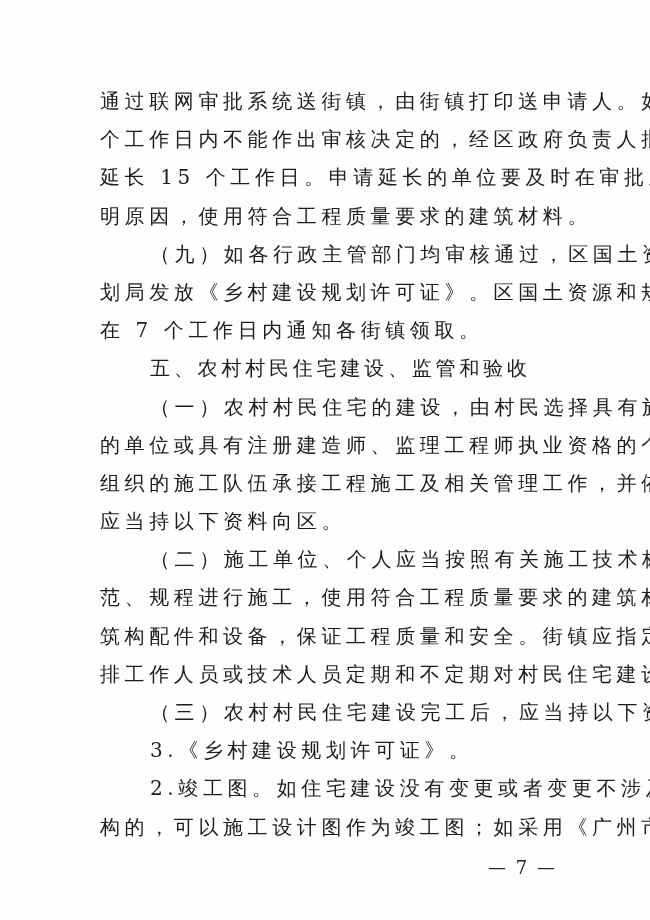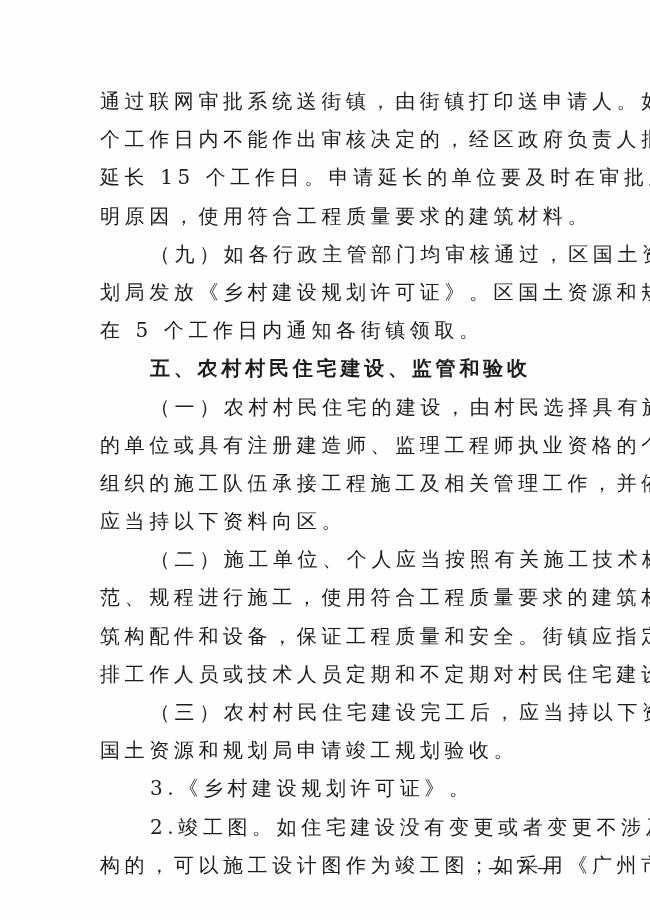--- a/index.html
+++ b/index.html
@@ -15,49 +15,48 @@
   .body-text {
     position: absolute; left: 100px; top: 82px; width: 460px;
     font-family: "DejaVu Serif", "Liberation Serif", serif;
     font-size: 20px;
     color: #1c1c1c;
     line-height: 38.2px;
     letter-spacing: 4.6px;
   }
   .line { white-space: nowrap; height: 38.2px; }
   .indent { padding-left: 50px; }
-  .heading { font-family: "DejaVu Sans", "Liberation Sans", sans-serif; font-weight: bold; letter-spacing: 3.8px; }
+  .heading { font-family: "DejaVu Sans", "Liberation Sans", sans-serif; font-weight: normal; letter-spacing: 3.8px; }
   .page-number {
     position: absolute; left: 488px; top: 857px;
     font-family: "DejaVu Serif", "Liberation Serif", serif;
     font-size: 18px; color: #222; letter-spacing: 2px;
   }
 </style>
 </head>
 <body>
 
 <div class="page">
   <div class="body-text">
     <div class="line">通过联网审批系统送街镇，由街镇打印送申请人。如在 20</div>
     <div class="line">个工作日内不能作出审核决定的，经区政府负责人批准，可</div>
     <div class="line">延长 15 个工作日。申请延长的单位要及时在审批系统上说</div>
     <div class="line">明原因，使用符合工程质量要求的建筑材料。</div>
     <div class="line indent">（九）如各行政主管部门均审核通过，区国土资源和规</div>
     <div class="line">划局发放《乡村建设规划许可证》。区国土资源和规划局应</div>
-    <div class="line">在 5 个工作日内通知各街镇领取。</div>
+    <div class="line">在 7 个工作日内通知各街镇领取。</div>
     <div class="line indent heading">五、农村村民住宅建设、监管和验收</div>
     <div class="line indent">（一）农村村民住宅的建设，由村民选择具有施工资质</div>
     <div class="line">的单位或具有注册建造师、监理工程师执业资格的个人及其</div>
     <div class="line">组织的施工队伍承接工程施工及相关管理工作，并依法承担</div>
     <div class="line">应当持以下资料向区。</div>
     <div class="line indent">（二）施工单位、个人应当按照有关施工技术标准、规</div>
     <div class="line">范、规程进行施工，使用符合工程质量要求的建筑材料、建</div>
     <div class="line">筑构配件和设备，保证工程质量和安全。街镇应指定部门安</div>
     <div class="line">排工作人员或技术人员定期和不定期对村民住宅建设进行</div>
     <div class="line indent">（三）农村村民住宅建设完工后，应当持以下资料向区</div>
-    <div class="line">国土资源和规划局申请竣工规划验收。</div>
     <div class="line indent">3.《乡村建设规划许可证》。</div>
     <div class="line indent">2.竣工图。如住宅建设没有变更或者变更不涉及主体结</div>
     <div class="line">构的，可以施工设计图作为竣工图；如采用《广州市花都区</div>
 
   </div>
   <div class="page-number">— 7 —</div>
 </div>
 
 </body></html>

